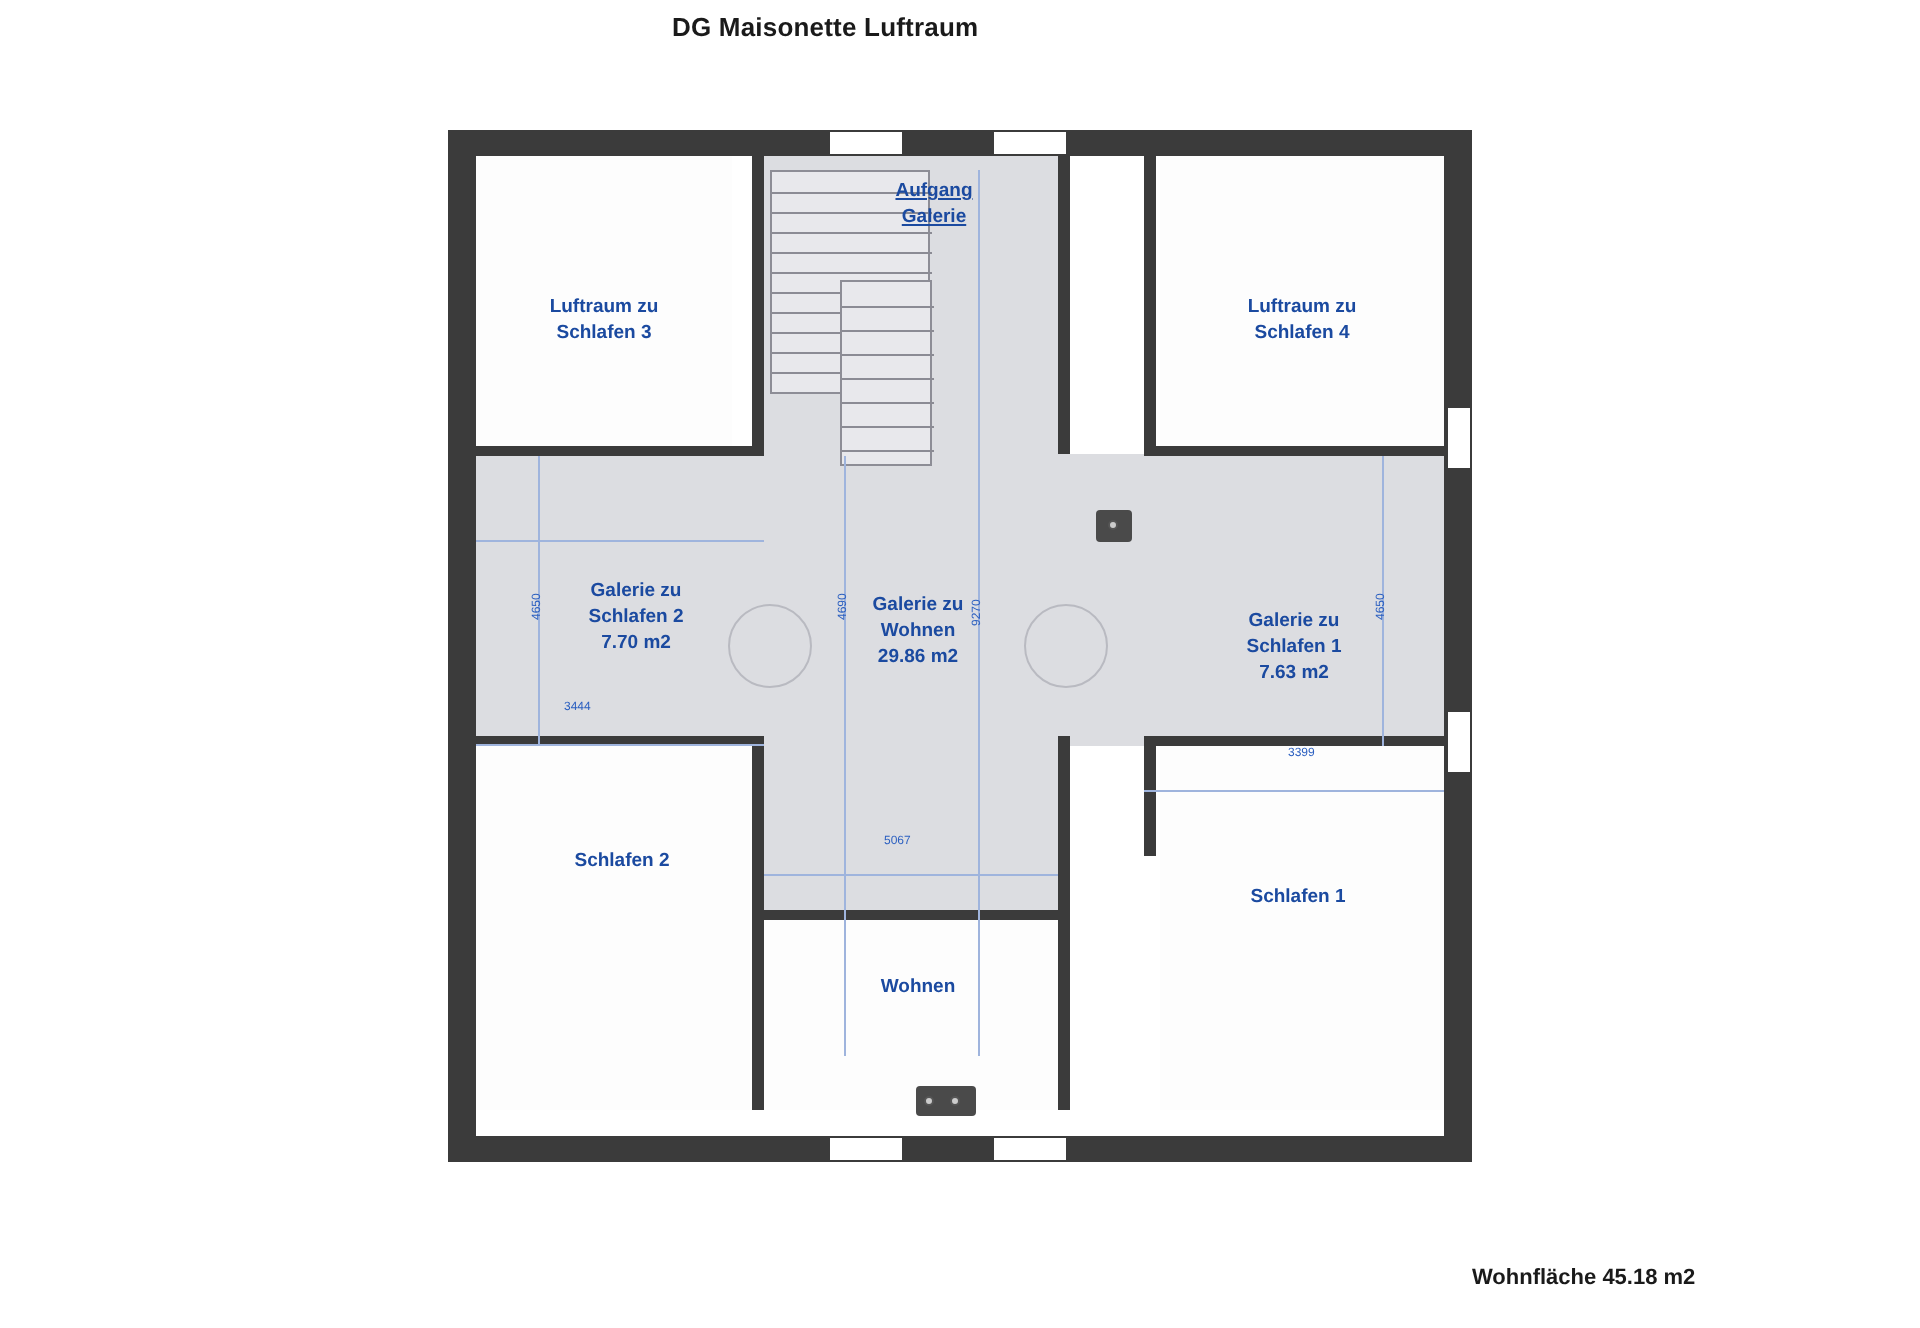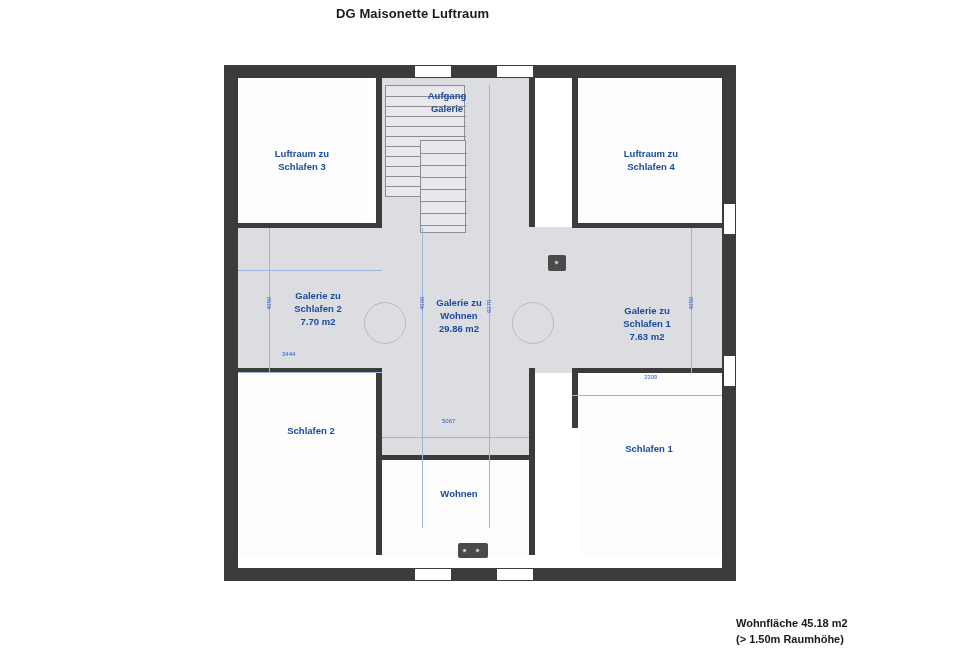--- a/index.html
+++ b/index.html
@@ -254,33 +254,32 @@
   <div class="dim vert" style="left:262px; top:248px;">9270</div>
   <div class="dim vert" style="left:464px; top:245px;">4650</div>
   <div class="dim" style="left:58px; top:286px;">3444</div>
   <div class="dim" style="left:420px; top:309px;">3399</div>
   <div class="dim" style="left:218px; top:353px;">5067</div>
 
   <div class="label" style="left:18px; top:83px; width:120px;">Luftraum zu
 Schlafen 3</div>
   <div class="label" style="left:360px; top:83px; width:134px;">Luftraum zu
 Schlafen 4</div>
-  <div class="label" style="left:178px; top:25px; width:90px;">Aufgang
+  <div class="label" style="left:198px; top:25px; width:90px;text-decoration:underline;">Aufgang
 Galerie</div>
   <div class="label" style="left:40px; top:225px; width:108px;">Galerie zu
 Schlafen 2
 7.70 m2</div>
   <div class="label" style="left:182px; top:232px; width:106px;">Galerie zu
 Wohnen
 29.86 m2</div>
   <div class="label" style="left:368px; top:240px; width:110px;">Galerie zu
 Schlafen 1
 7.63 m2</div>
   <div class="label" style="left:22px; top:360px; width:130px;">Schlafen 2</div>
   <div class="label" style="left:360px; top:378px; width:130px;">Schlafen 1</div>
   <div class="label" style="left:180px; top:423px; width:110px;">Wohnen</div>
 
 </div>
 
 <div class="footer">
   <div>Wohnfläche 45.18 m2</div>
-  <div>(&gt; 1.50m Raumhöhe)</div>
 </div>
 
 </body></html>

